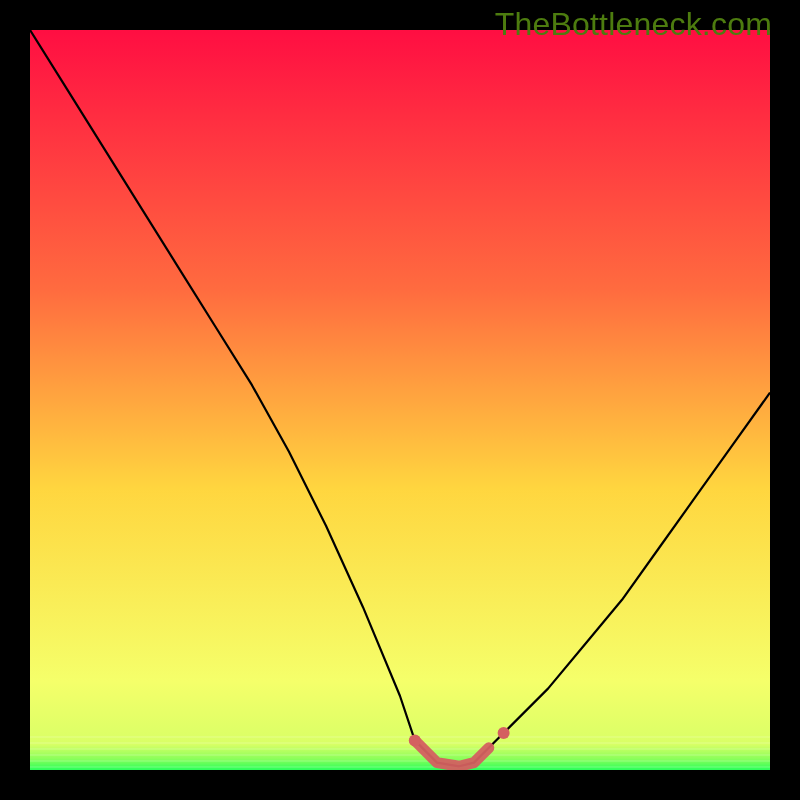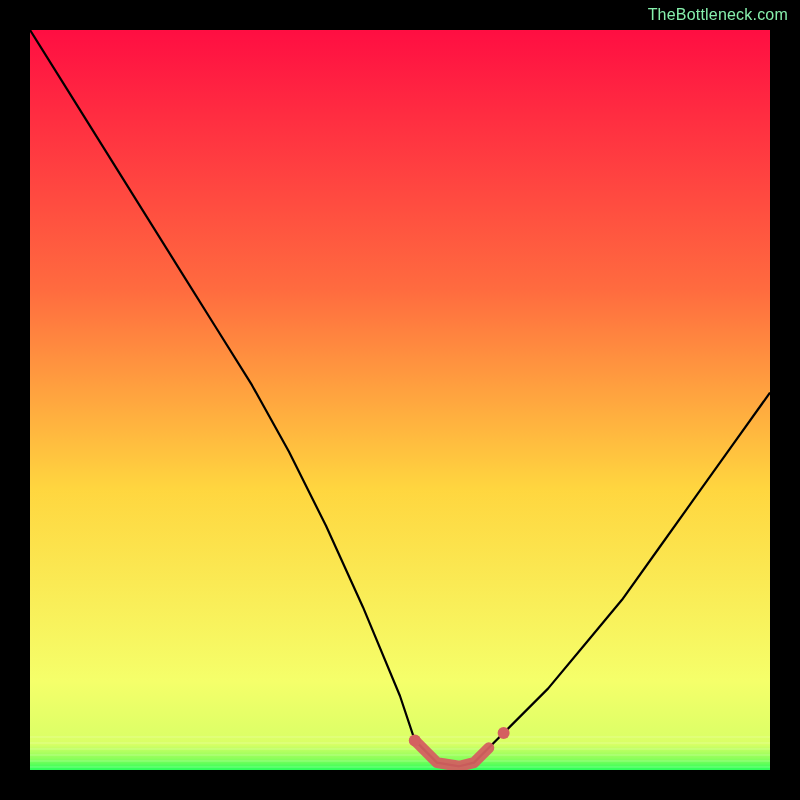--- a/index.html
+++ b/index.html
@@ -7,24 +7,24 @@
     padding: 0;
     width: 800px;
     height: 800px;
     background: #000;
     position: relative;
     overflow: hidden;
   }
   .watermark {
     position: absolute;
     top: 6px;
-    right: 12px;
-    color: #86efac;
+    right: 28px;
+    color: #4d7c0f;
     font-family: Arial, Helvetica, sans-serif;
-    font-size: 16px;
+    font-size: 32px;
     font-weight: 500;
     z-index: 10;
     letter-spacing: 0.2px;
   }
   .plot-area {
     position: absolute;
     left: 30px;
     top: 30px;
     width: 740px;
     height: 740px;

